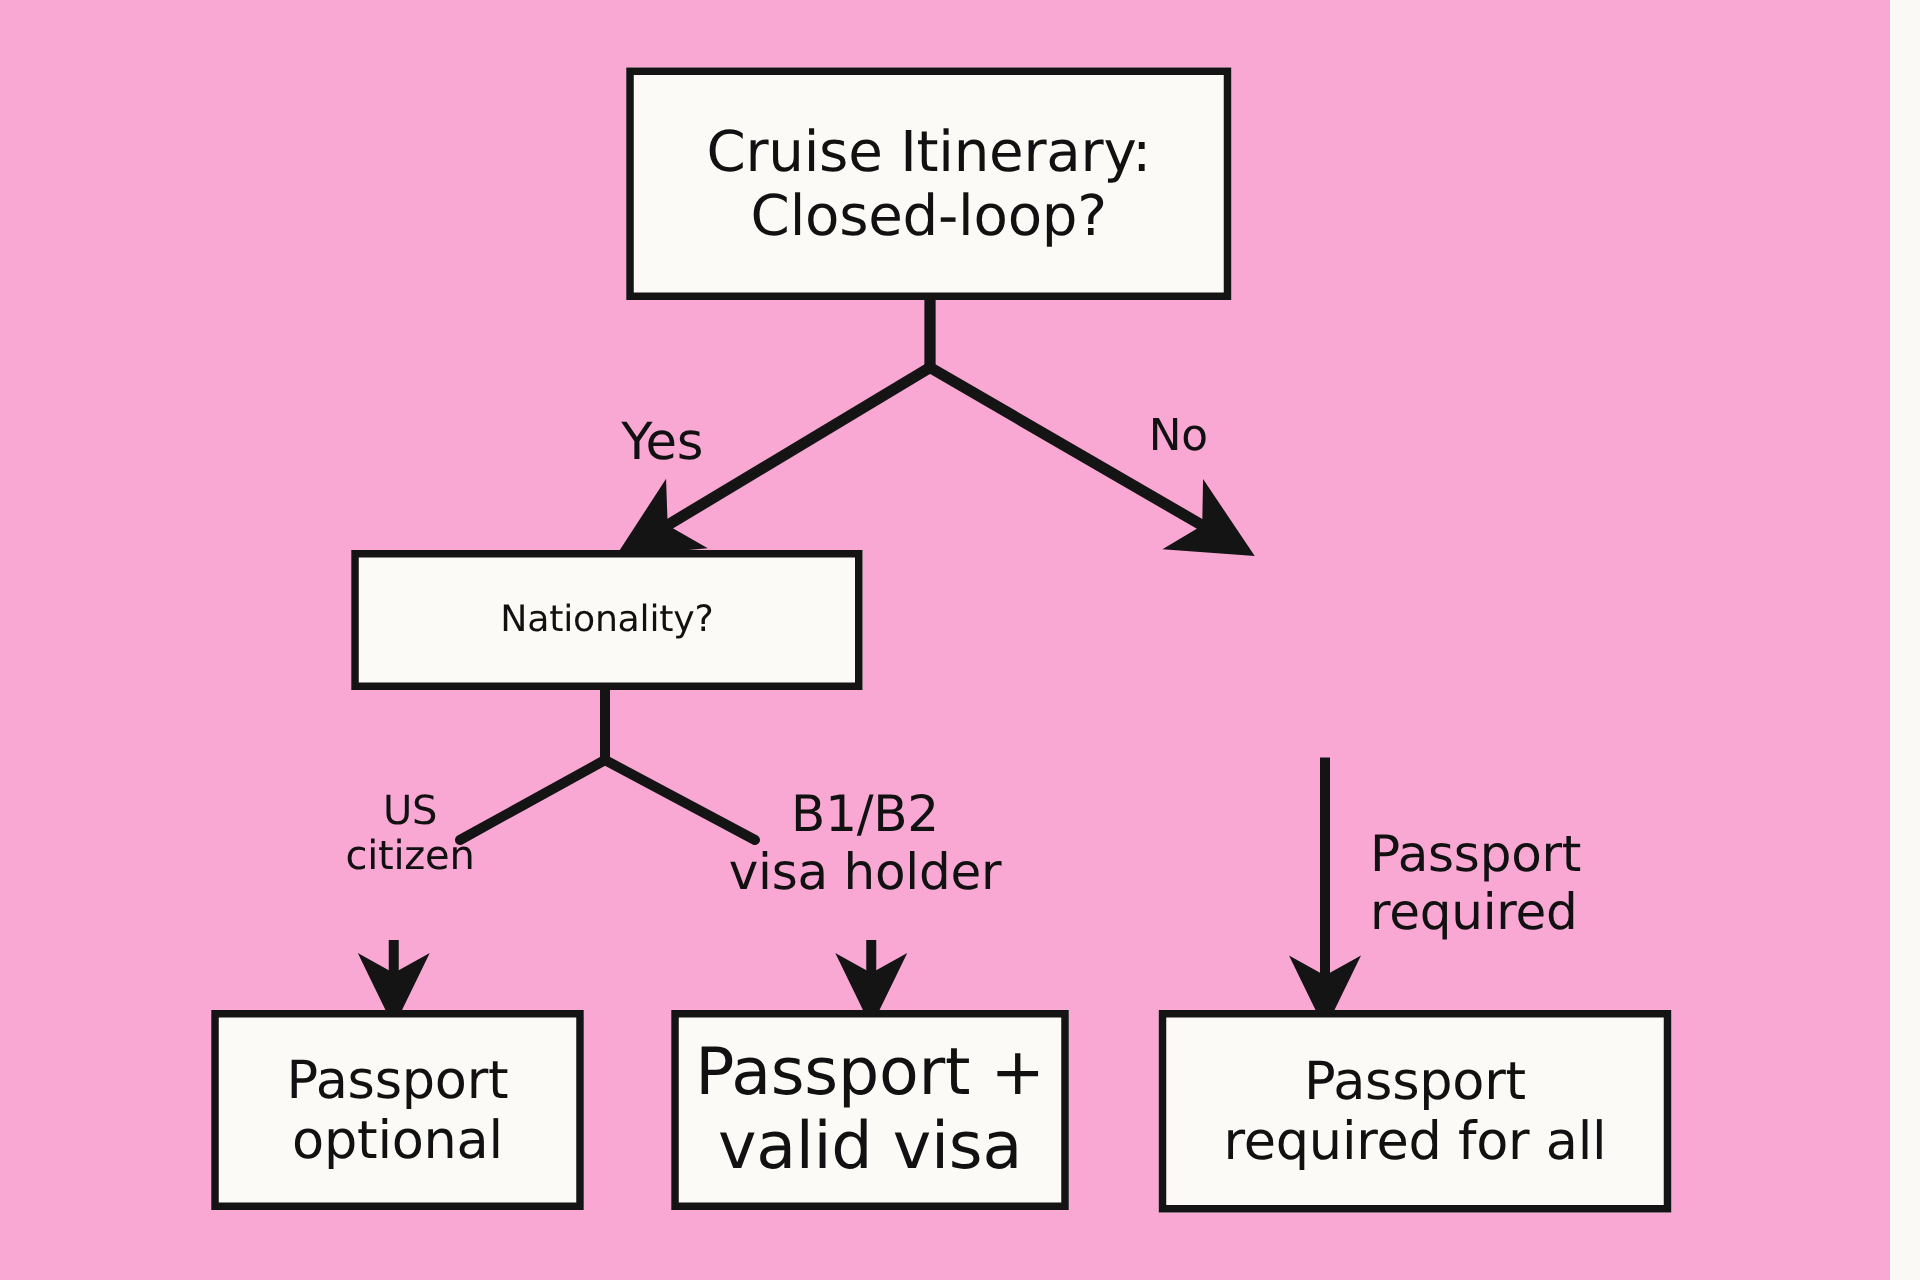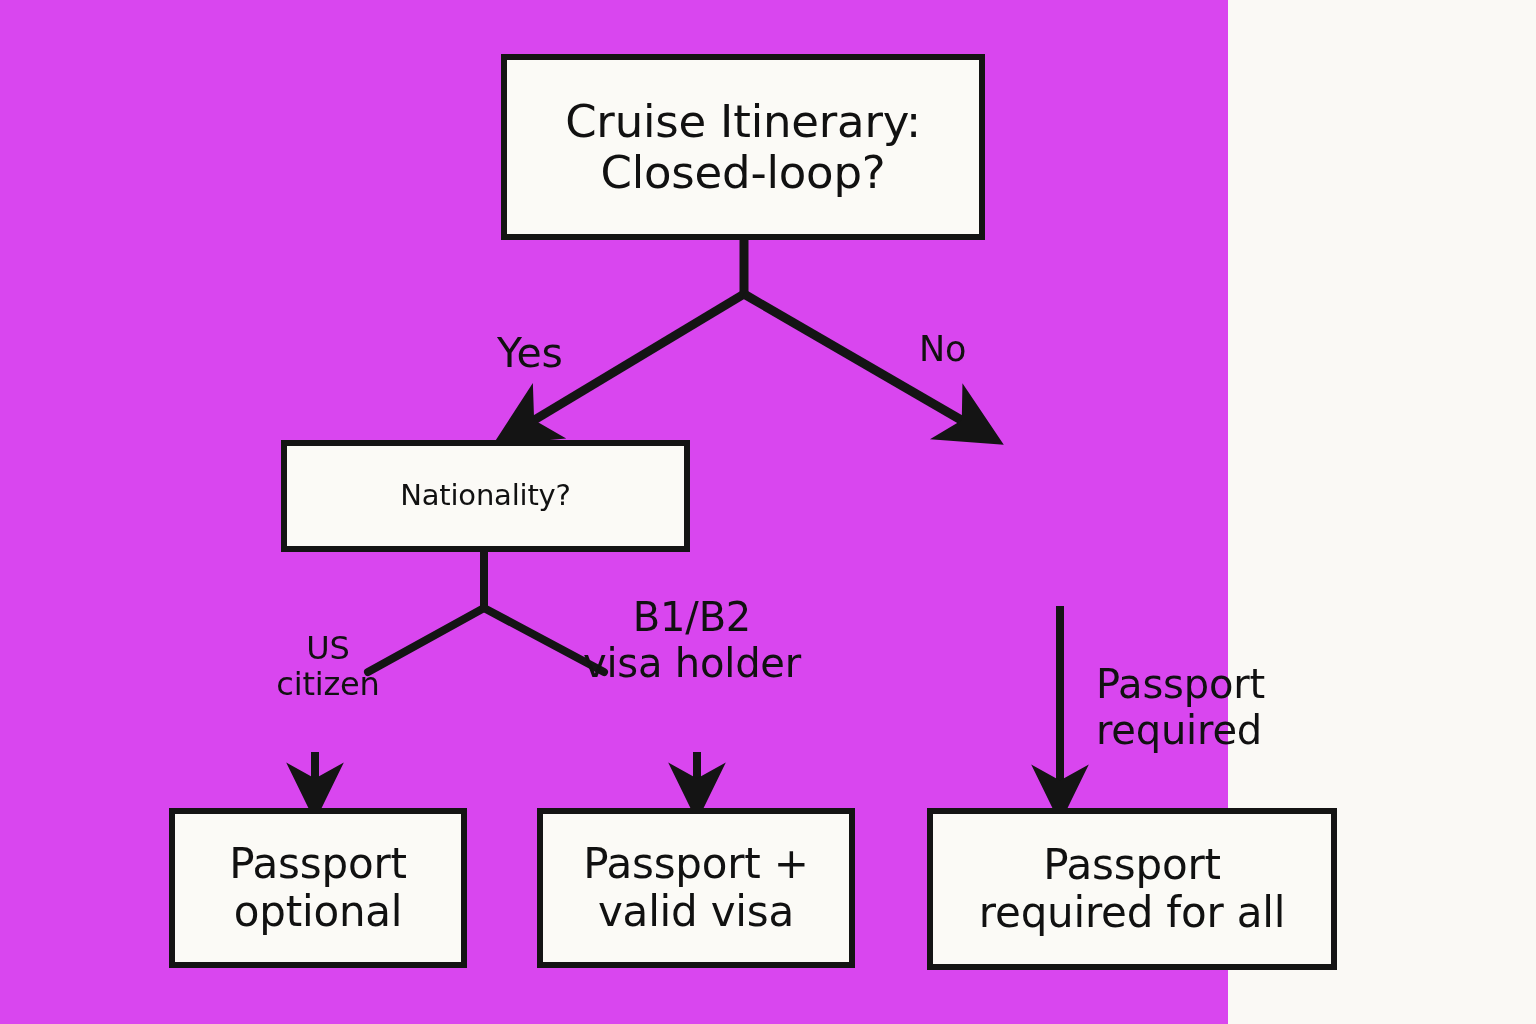--- a/index.html
+++ b/index.html
@@ -9,23 +9,23 @@
   }
   body {
     width: 1536px;
     height: 1024px;
     background: #faf9f5;
     font-family: "DejaVu Sans", sans-serif;
     overflow: hidden;
   }
   #canvas {
     position: relative;
-    width: 1228px;
+    width: 1512px;
     height: 1024px;
-    background: #d946ef;
+    background: #f9a8d4;
   }
   #edges {
     position: absolute;
     left: 0;
     top: 0;
     width: 1536px;
     height: 1024px;
     pointer-events: none;
   }
 
@@ -41,36 +41,36 @@
     text-align: center;
     color: #111111;
     line-height: 1.14;
     letter-spacing: -0.2px;
     white-space: pre-line;
   }
   .node-root   { left: 501px; top: 54px;  width: 484px; height: 186px; font-size: 45px; }
   .node-nat    { left: 281px; top: 440px; width: 409px; height: 112px; font-size: 29px; }
   .node-oneway { left: 875px; top: 440px; width: 353px; height: 166px; font-size: 43px; }
   .node-leaf1  { left: 169px; top: 808px; width: 298px; height: 160px; font-size: 42px; }
-  .node-leaf2  { left: 537px; top: 808px; width: 318px; height: 160px; font-size: 42px; }
+  .node-leaf2  { left: 537px; top: 808px; width: 318px; height: 160px; font-size: 52px; }
   .node-leaf3  { left: 927px; top: 808px; width: 410px; height: 162px; font-size: 42px; }
 
   
   .edge-label {
     position: absolute;
     color: #111111;
     text-align: center;
     line-height: 1.14;
     letter-spacing: -0.2px;
     white-space: pre-line;
   }
   .lbl-yes { left: 497px; top: 330px;  width: 96px;  font-size: 41px; text-align: left; }
   .lbl-no  { left: 919px; top: 330px;  width: 96px;  font-size: 35px; text-align: left; }
   .lbl-us  { left: 238px; top: 630px;  width: 180px; font-size: 32px; }
-  .lbl-b1  { left: 558px; top: 595px;  width: 268px; font-size: 40px; }
+  .lbl-b1  { left: 558px; top: 630px;  width: 268px; font-size: 40px; }
   .lbl-req { left: 1096px; top: 662px; width: 240px; font-size: 40px; text-align: left; }
 </style>
 </head>
 <body>
 
 <div id="canvas">
 
   <svg id="edges" viewBox="0 0 1536 1024">
     <defs>
       <marker id="arrow" markerWidth="9" markerHeight="9" refX="4.3" refY="4.4" orient="auto" markerUnits="strokeWidth">

